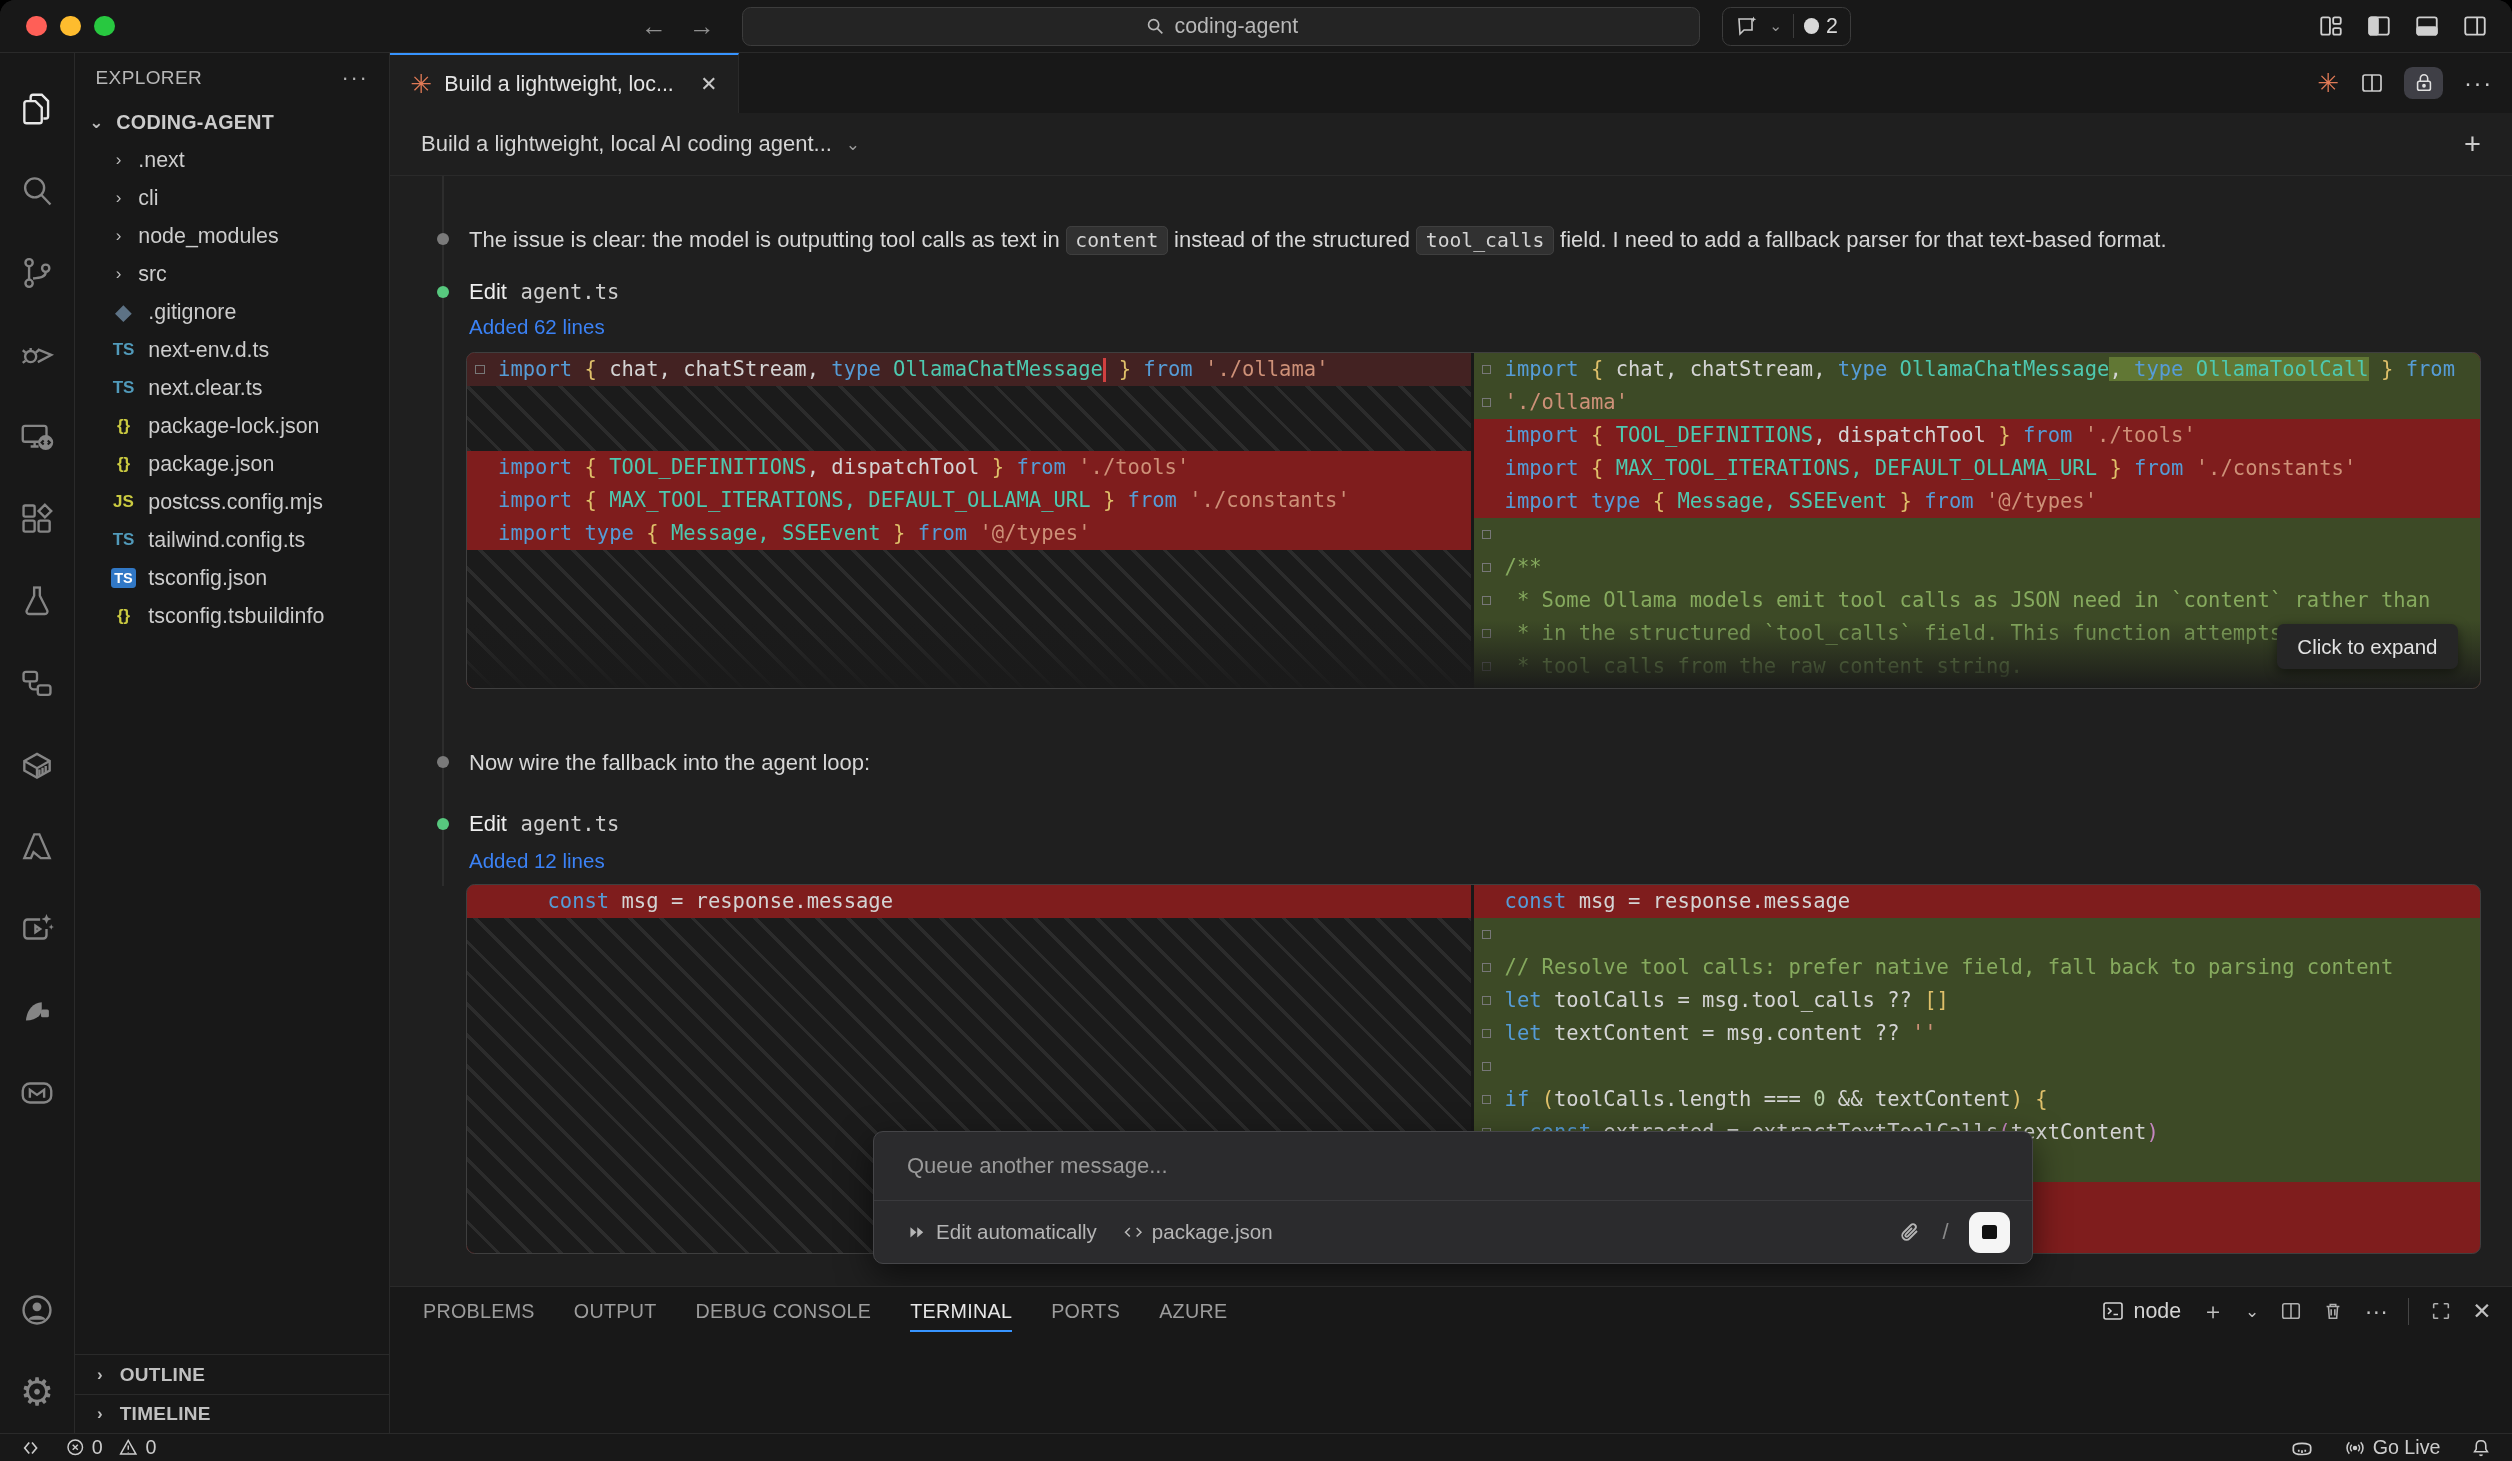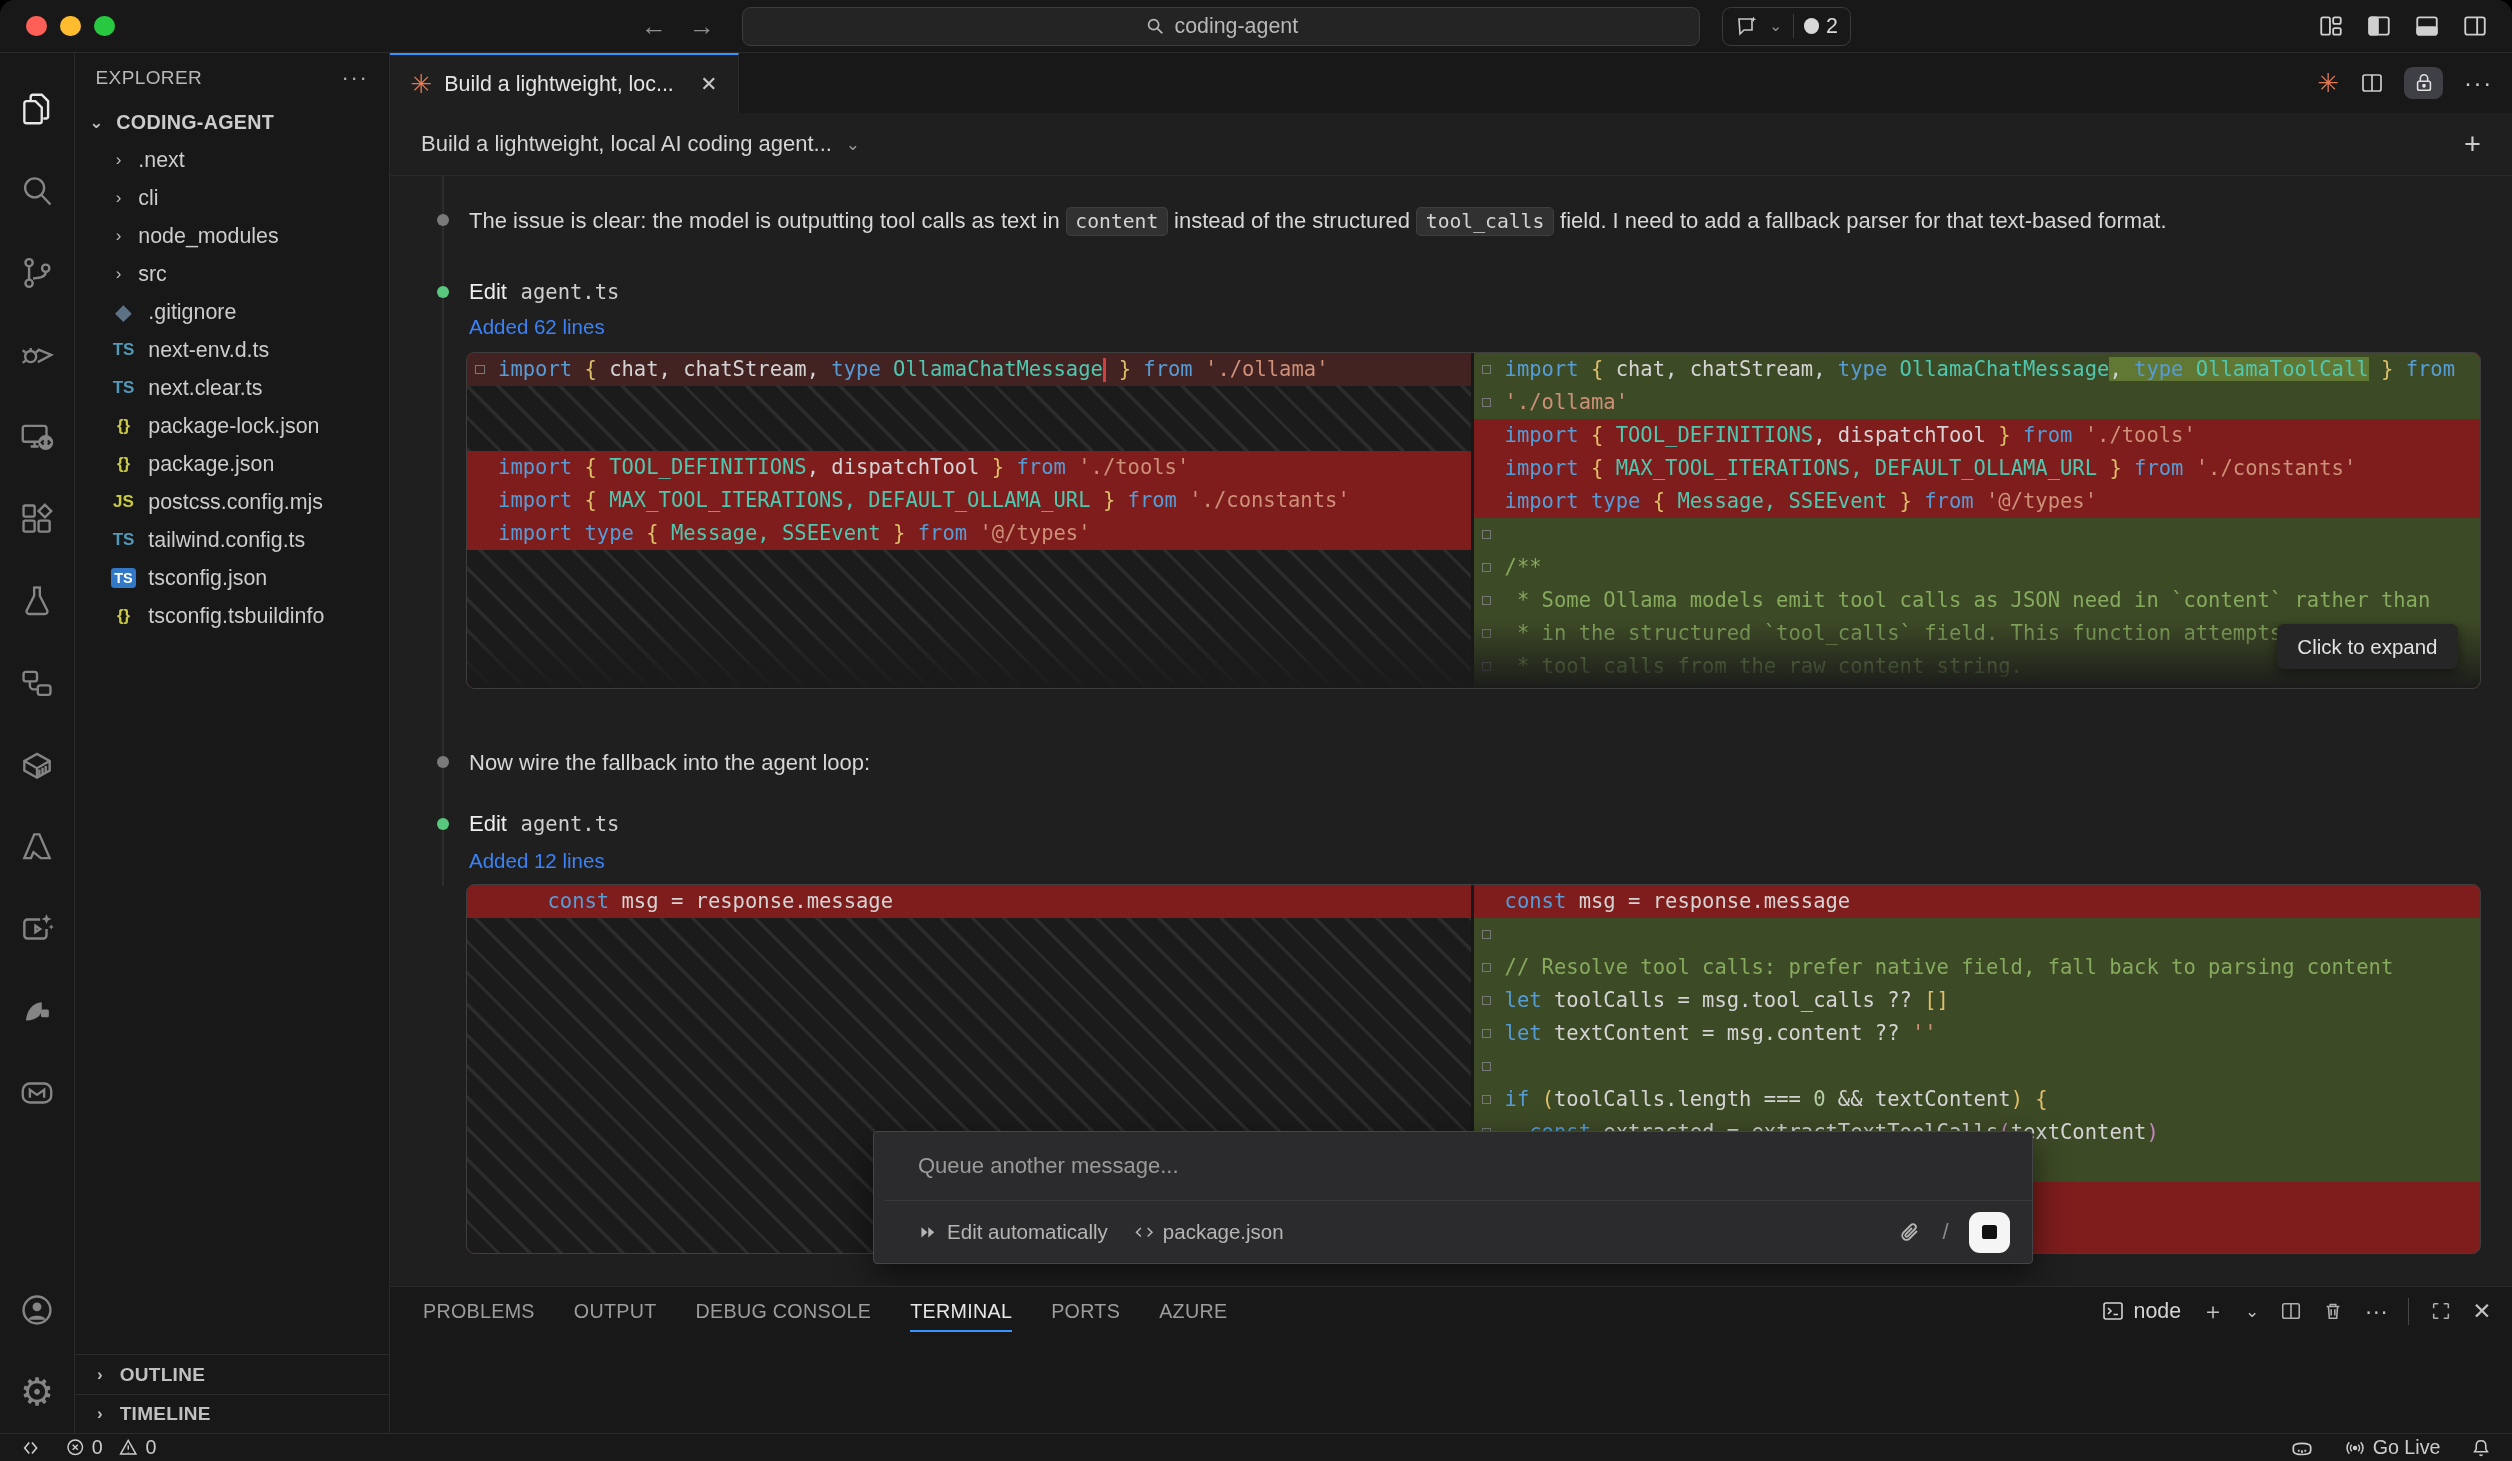--- a/index.html
+++ b/index.html
@@ -83,21 +83,21 @@
   .crow.added { background:#3d4a26; }
   .crow.filler { background:repeating-linear-gradient(45deg,#2c2c2c 0 3.4px,#1b1b1b 3.4px 22px); }
   .kw{color:#569cd6}.ty{color:#4ec9b0}.id{color:#d4d4d4}.br{color:#dfc06a}.str{color:#ce9178}
   .cm{color:#86aa5e}.pn{color:#d4d4d4}.num{color:#b5cea8}.pr{color:#c586c0}
   .hl{background:rgba(175,215,85,.32);}
   .bar{display:inline-block;width:3.4px;height:24px;background:#d14040;vertical-align:middle;}
   .fadeout { position:absolute; left:0; right:0; bottom:0; height:68px; background:linear-gradient(to bottom, rgba(29,29,29,0), rgba(26,26,26,.95)); pointer-events:none; }
   .expandbtn { position:absolute; right:22px; bottom:19px; background:#262626; color:#e2e2e2; font-size:20.5px; padding:10.3px 20.5px; border-radius:6.8px; box-shadow:0 3.4px 12px rgba(0,0,0,.5); }
 
   
-  .queuebox { position:absolute; left:483px; top:955px; width:1160px; height:133px; background:#2b2b2d; border:0.9px solid #454548; border-radius:4px; box-shadow:0 12px 34px rgba(0,0,0,.55); display:flex; flex-direction:column; overflow:hidden;padding-left:11px; }
+  .queuebox { position:absolute; left:483px; top:955px; width:1160px; height:133px; background:#2b2b2d; border:0.9px solid #454548; border-radius:10px; box-shadow:0 12px 34px rgba(0,0,0,.55); display:flex; flex-direction:column; overflow:hidden; }
   .qb-input { flex:1; display:flex; align-items:center; padding:0 33px; color:#9a9a9a; font-size:22px; border-bottom:0.9px solid #3a3a3d; }
   .qb-row { height:62px; display:flex; align-items:center; padding:0 22px 0 33px; gap:26px; color:#b5b5b5; font-size:20.5px; }
   .qb-item { display:flex; align-items:center; gap:8.6px; }
   .qb-right { margin-left:auto; display:flex; align-items:center; gap:20.5px; }
   .qb-slash { color:#8a8a8a; font-size:22px; }
   .stopbtn { width:41px; height:41px; background:#f5f5f5; border-radius:11px; display:flex; align-items:center; justify-content:center; }
   .stopbtn .sq { width:14.5px; height:14.5px; background:#111; border-radius:2.6px; }
 
   
   .panel { height:147px; background:#181818; border-top:0.9px solid #2a2a2a; position:relative; flex:0 0 auto; }
@@ -382,21 +382,21 @@
 
       <div class="chat-header">
         <span>Build a lightweight, local AI coding agent...</span>
         <span class="chev-d">⌄</span>
         <span class="plus">+</span>
       </div>
 
       <div class="chat-body">
         <div class="threadline"></div>
 
-        <div class="msg" style="top:28px;">
+        <div class="msg" style="top:47px;">
           <span class="bullet"></span>
           <span id="msg1"><span>The issue is clear: the model is outputting tool calls as text in </span><span class="chip">content</span><span> instead of the structured </span><span class="chip">tool_calls</span><span> field. I need to add a fallback parser for that text-based format.</span></span>
         </div>
 
         <div class="edit-h" style="top:103px;">
           <span class="bullet green" style="top:6.8px;"></span>
           <span class="ttl">Edit</span>
           <span class="file">agent.ts</span>
         </div>
         <div class="edit-meta" style="top:139px;">Added 62 lines</div>

